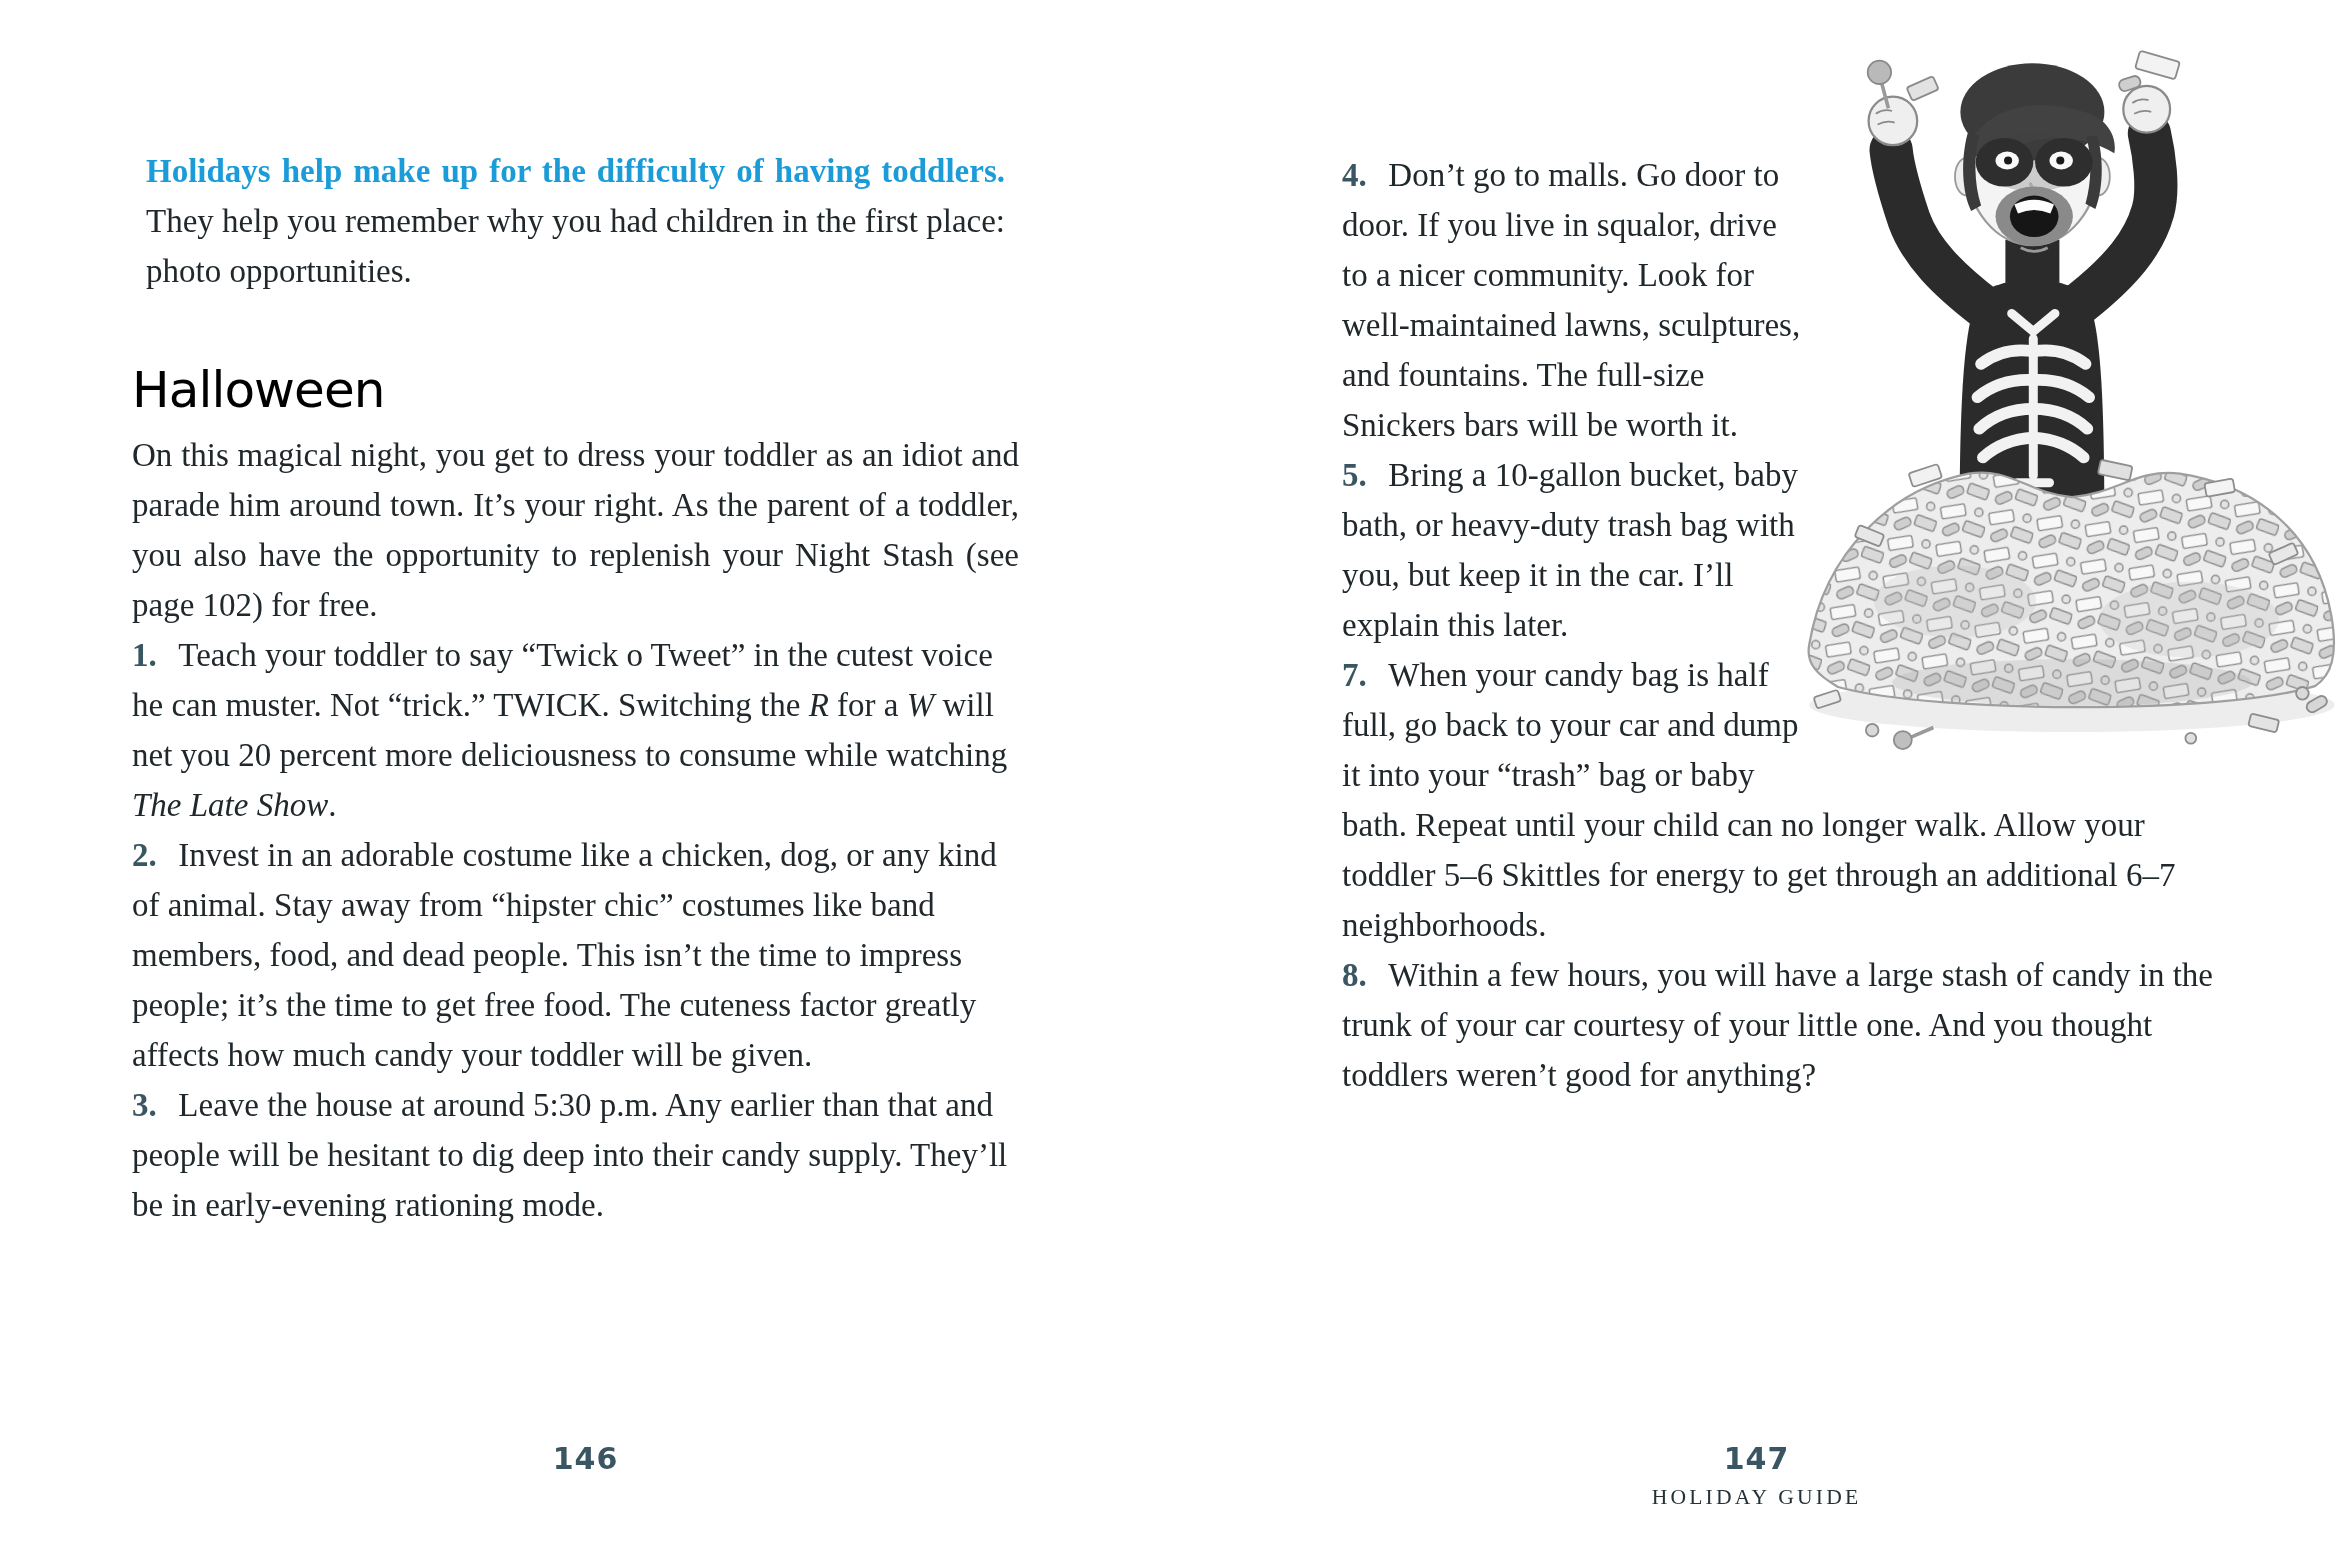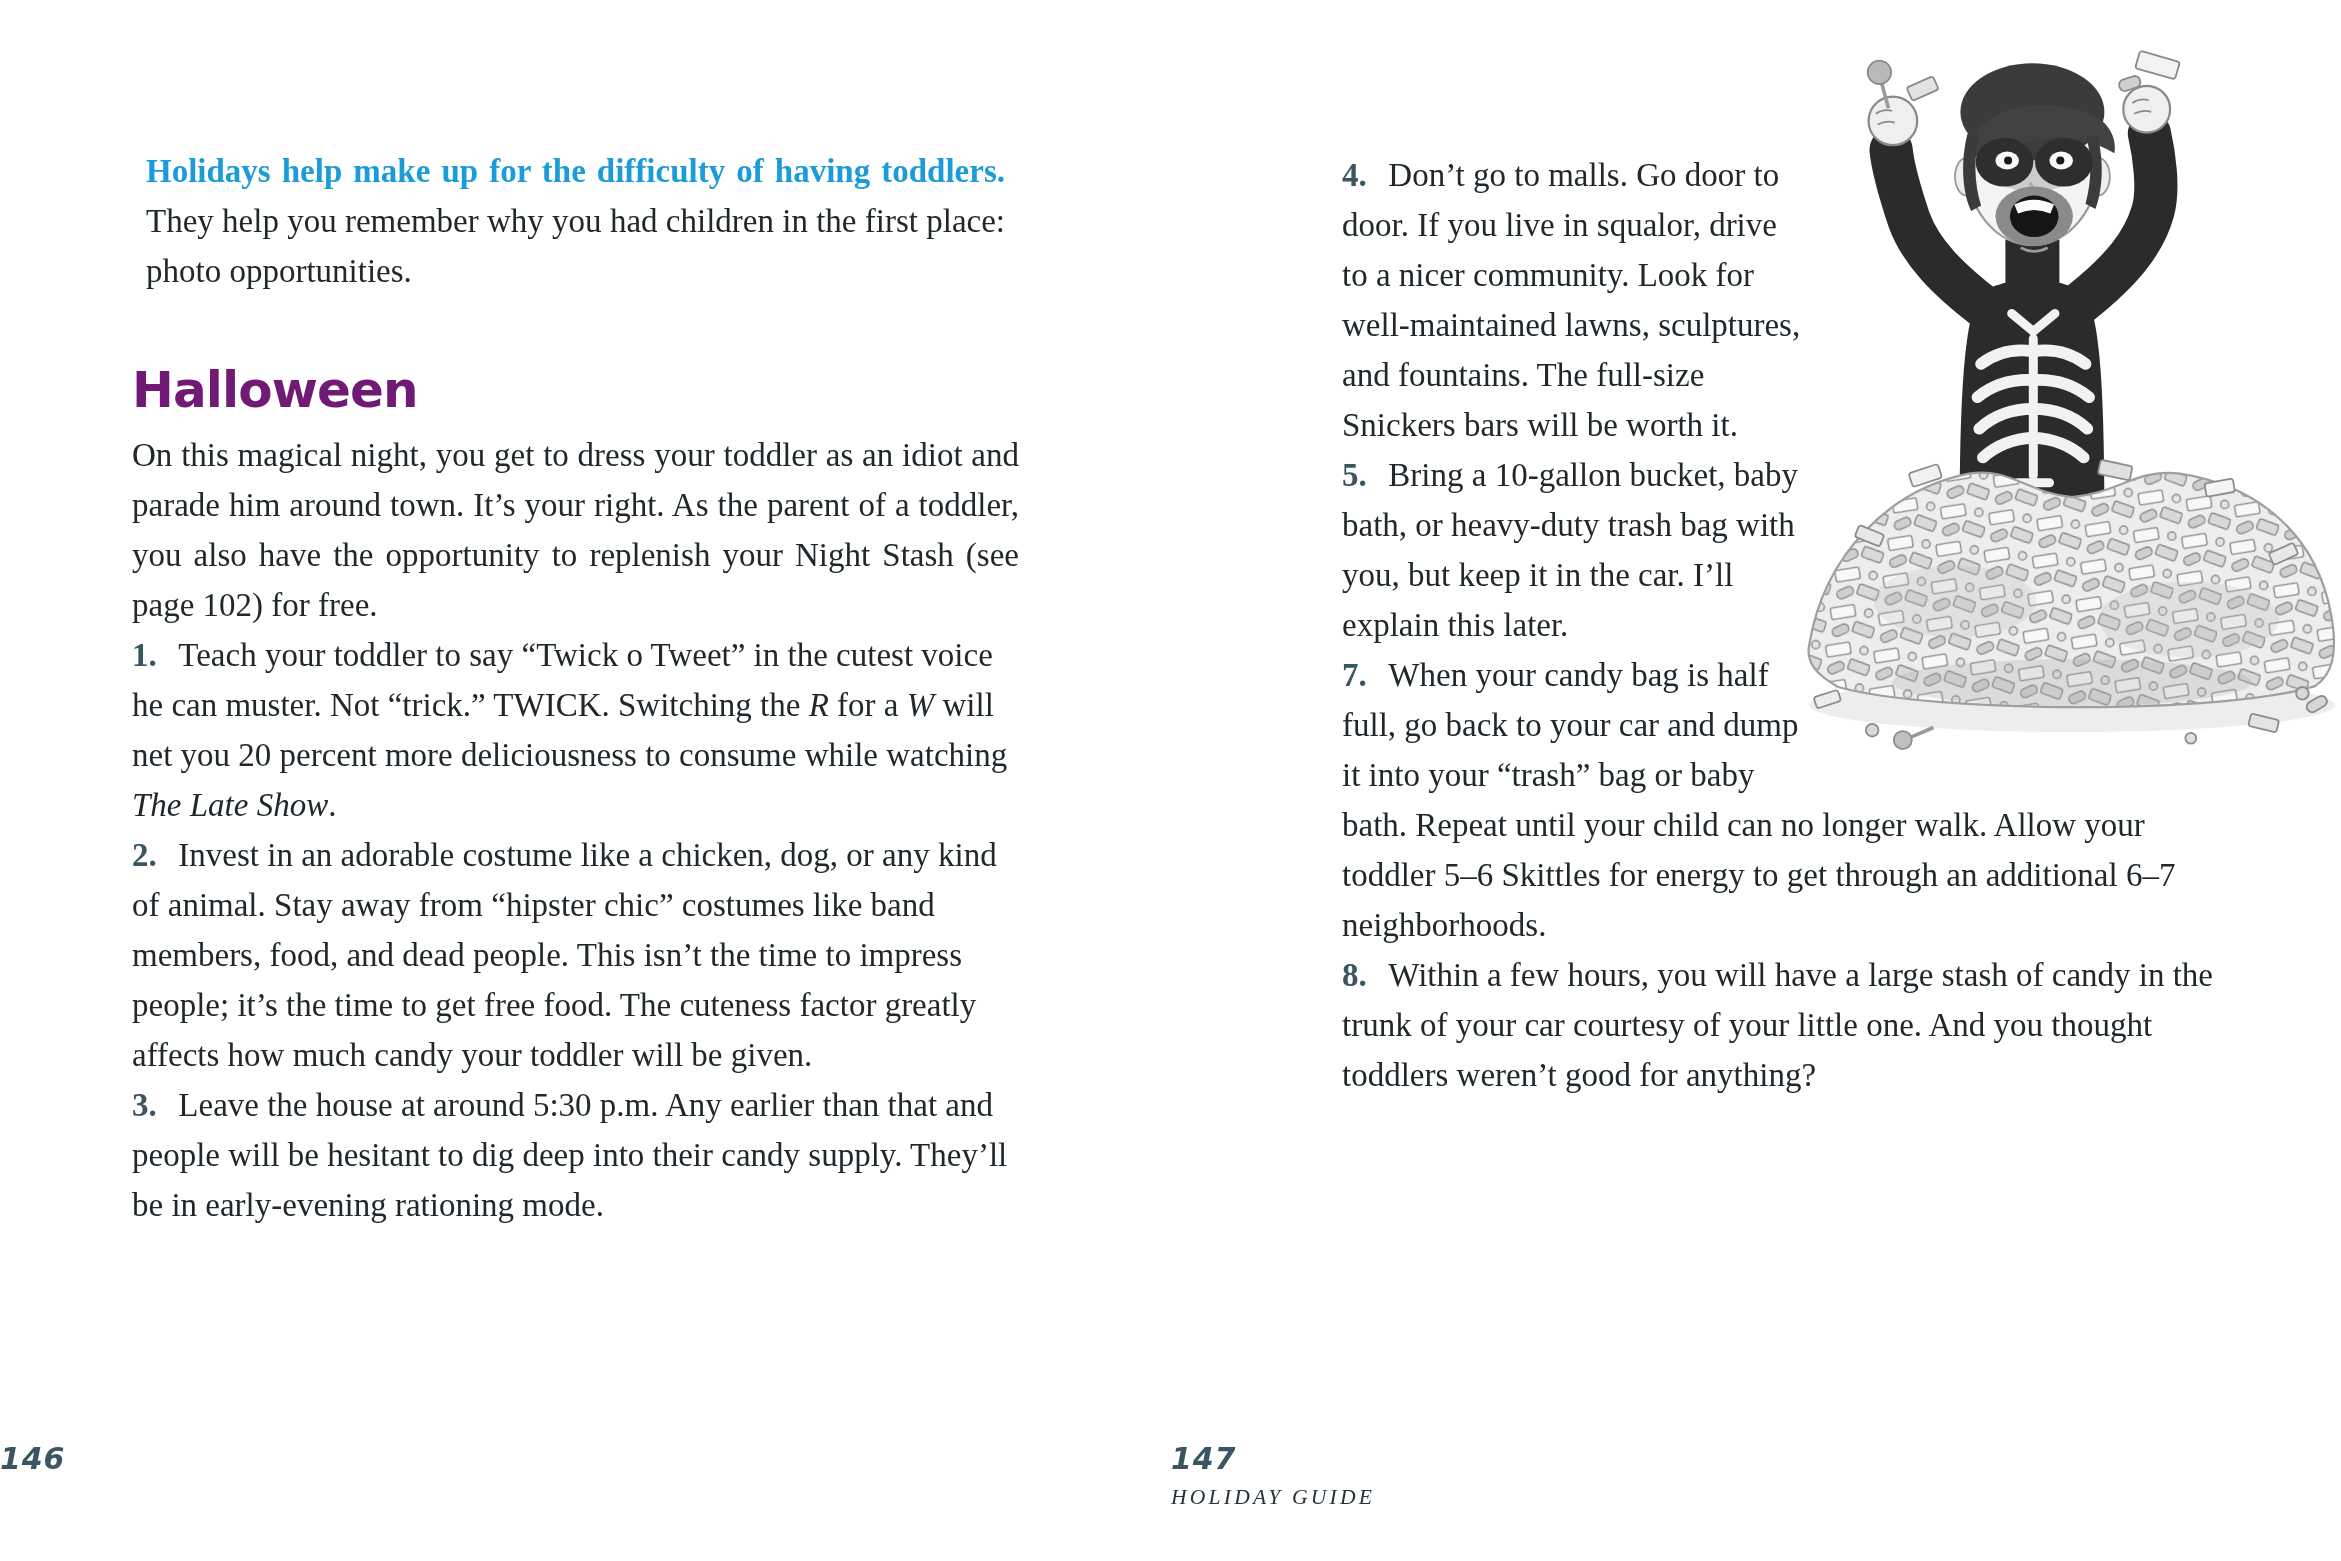--- a/index.html
+++ b/index.html
@@ -11,33 +11,33 @@
     font-family:"Liberation Serif", serif;
     color:#20282c;
   }
   .col{position:absolute;font-size:33px;line-height:50px;}
   .leftcol{left:132px;top:132px;width:887px;}
   .rightcol{left:1342px;top:150px;width:896px;}
   .intro{margin:14px;text-align:justify;}
   .lead{font-weight:700;color:#1b9cd8;}
   .halloween{
     font-family:"DejaVu Sans", sans-serif;
-    font-weight:700;
-    color:#701a75;
+    font-weight:400;
+    color:#000000;
     font-size:50px;line-height:54px;
     letter-spacing:-0.9px;
     margin:67px 0 12.6px 0;
   }
   .para{margin:0;text-align:justify;}
   p.item{margin:0;}
   .mt56{margin-top:50px}.mt62{margin-top:56px}.mt58{margin-top:52px}.mt55{margin-top:50px}
   .num{font-weight:700;color:#3a5662;margin-right:21.6px;}
   .float-spacer{float:right;width:432px;height:622px;}
   .clear{clear:right;}
-  .footer{position:absolute;width:1171px;text-align:left;font-style:italic;}
+  .footer{position:absolute;width:1171px;text-align:center;}
   .footer-left{left:0;top:1441px;}
   .footer-right{left:1171px;top:1441px;}
   .pn{
     font-family:"DejaVu Sans", sans-serif;
     font-weight:700;font-size:30px;line-height:36px;
     color:#3a5662;letter-spacing:0.9px;
   }
   .rt{
     font-size:21.6px;line-height:27px;letter-spacing:3.2px;
     color:#243137;margin-top:7.2px;

